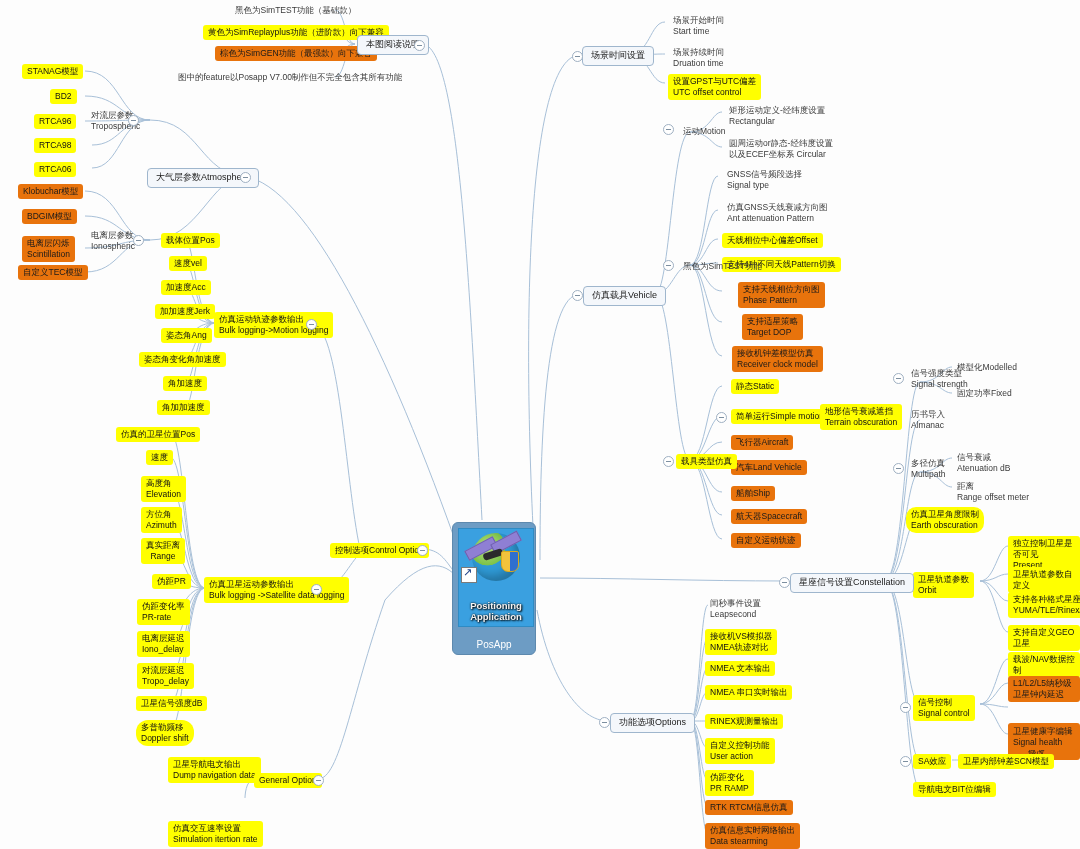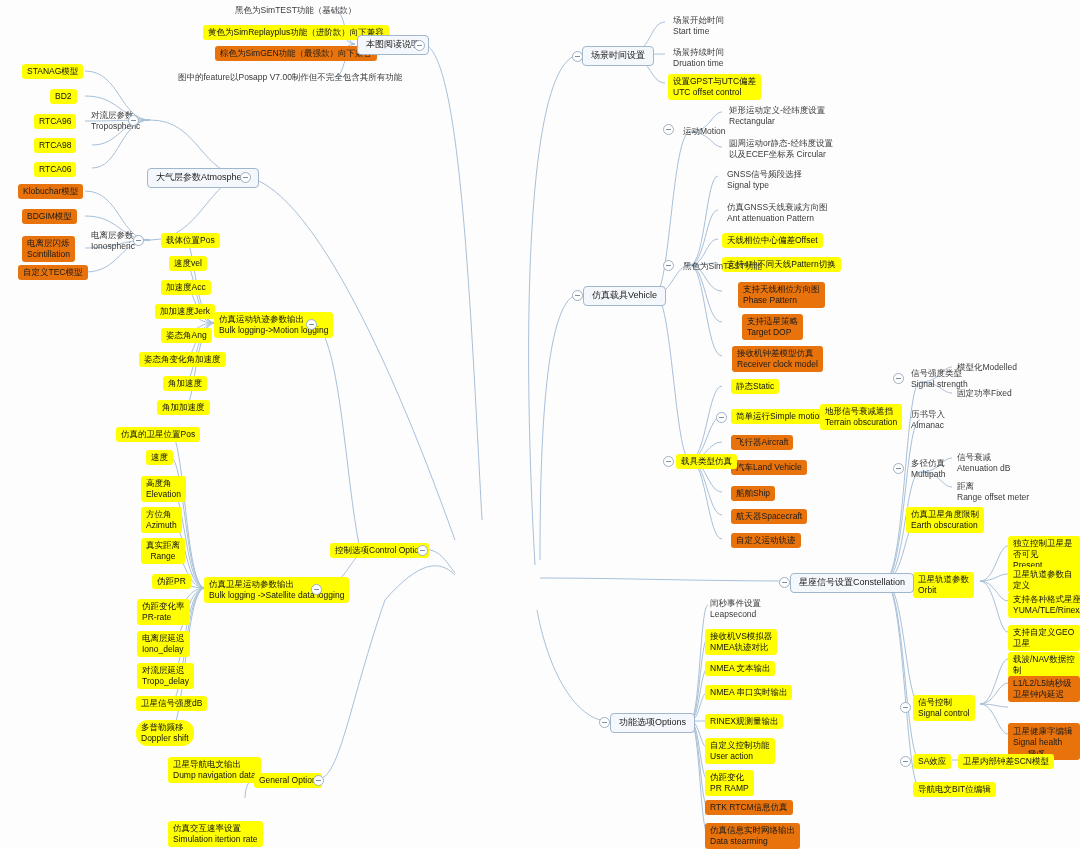--- a/index.html
+++ b/index.html
@@ -258,20 +258,33 @@
   <div class="node n-yellow" style="left:330px;top:543px;">控制选项Control Option</div>
   <div class="toggle" style="left:417px;top:545px;"></div>
 
   <div class="node n-yellow" style="left:168px;top:757px;">卫星导航电文输出
 Dump navigation data</div>
   <div class="node n-yellow" style="left:168px;top:821px;">仿真交互速率设置
 Simulation itertion rate</div>
   <div class="node n-yellow" style="left:254px;top:773px;">General Option</div>
   <div class="toggle" style="left:313px;top:775px;"></div>
 
+  <div id="center-node">
+    <div id="center-thumb">
+      <div id="globe"></div>
+      <div id="sat-wing1"></div>
+      <div id="sat-wing2"></div>
+      <div id="sat-body"></div>
+      <div id="shield"></div>
+      <div id="shortcut"></div>
+      <div id="thumb-caption">Positioning
+Application</div>
+    </div>
+    <div id="center-label">PosApp</div>
+  </div>
 
   <div class="node n-plain" style="left:668px;top:13px;">场景开始时间
 Start time</div>
   <div class="node n-plain" style="left:668px;top:45px;">场景持续时间
 Druation time</div>
   <div class="node n-yellow" style="left:668px;top:74px;">设置GPST与UTC偏差
 UTC offset control</div>
   <div class="node n-box" style="left:582px;top:46px;">场景时间设置</div>
   <div class="toggle" style="left:572px;top:51px;"></div>
 
@@ -340,21 +353,21 @@
 Almanac</div>
 
   <div class="node n-plain" style="left:952px;top:450px;">信号衰减
 Atenuation dB</div>
   <div class="node n-plain" style="left:952px;top:479px;">距离
 Range offset meter</div>
   <div class="node n-plain" style="left:906px;top:456px;">多径仿真
 Multipath</div>
   <div class="toggle" style="left:893px;top:463px;"></div>
 
-  <div class="node n-yellow" style="left:906px;top:507px;">仿真卫星角度限制
+  <div class="node n-yellow" style="left:906px;top:507px;border-radius:10px;">仿真卫星角度限制
 Earth obscuration</div>
 
   <div class="node n-yellow" style="left:1008px;top:536px;">独立控制卫星是否可见
 Present</div>
   <div class="node n-yellow" style="left:1008px;top:567px;">卫星轨道参数自定义</div>
   <div class="node n-yellow" style="left:1008px;top:592px;">支持各种格式星座历书
 YUMA/TLE/Rinex/SEM/SP3</div>
   <div class="node n-yellow" style="left:1008px;top:625px;">支持自定义GEO卫星</div>
   <div class="node n-yellow" style="left:913px;top:572px;">卫星轨道参数
 Orbit</div>

